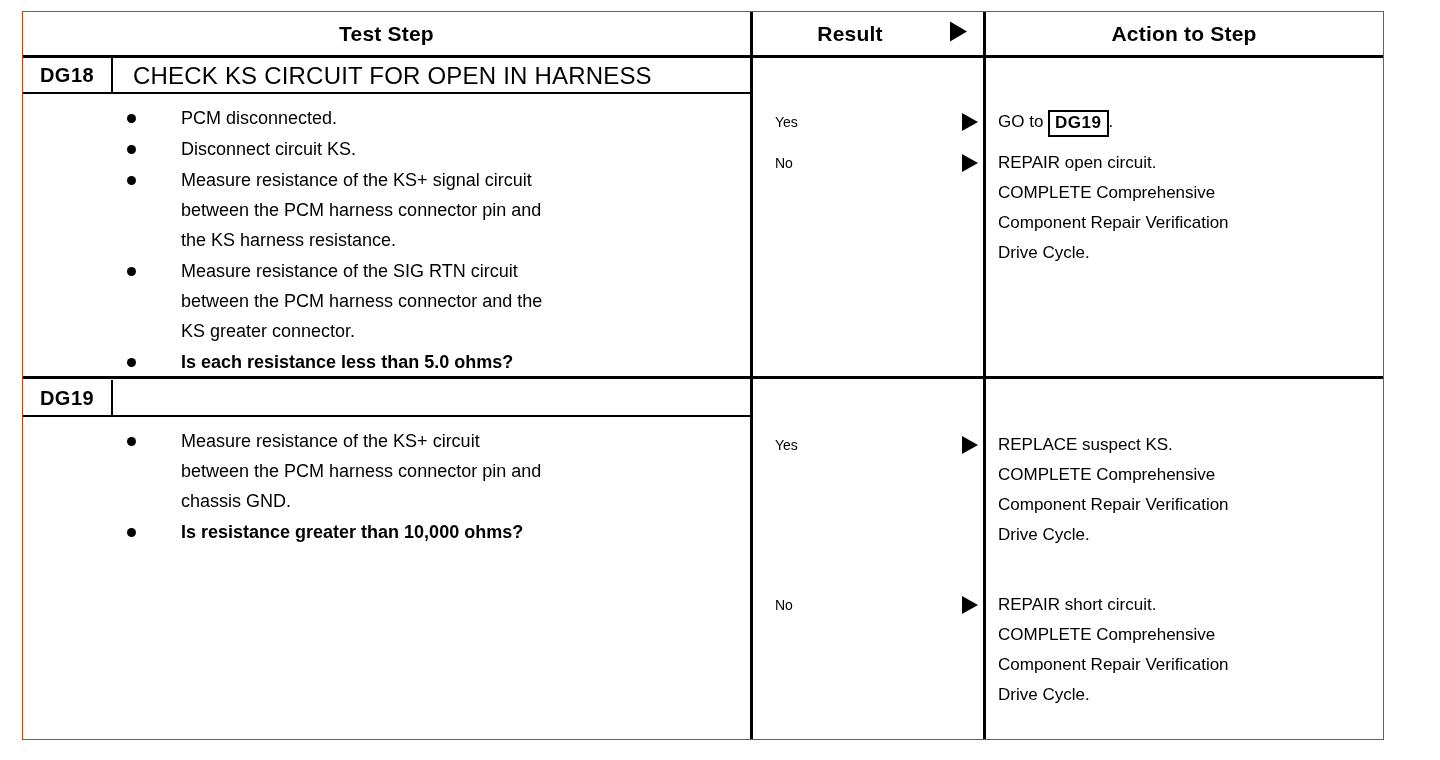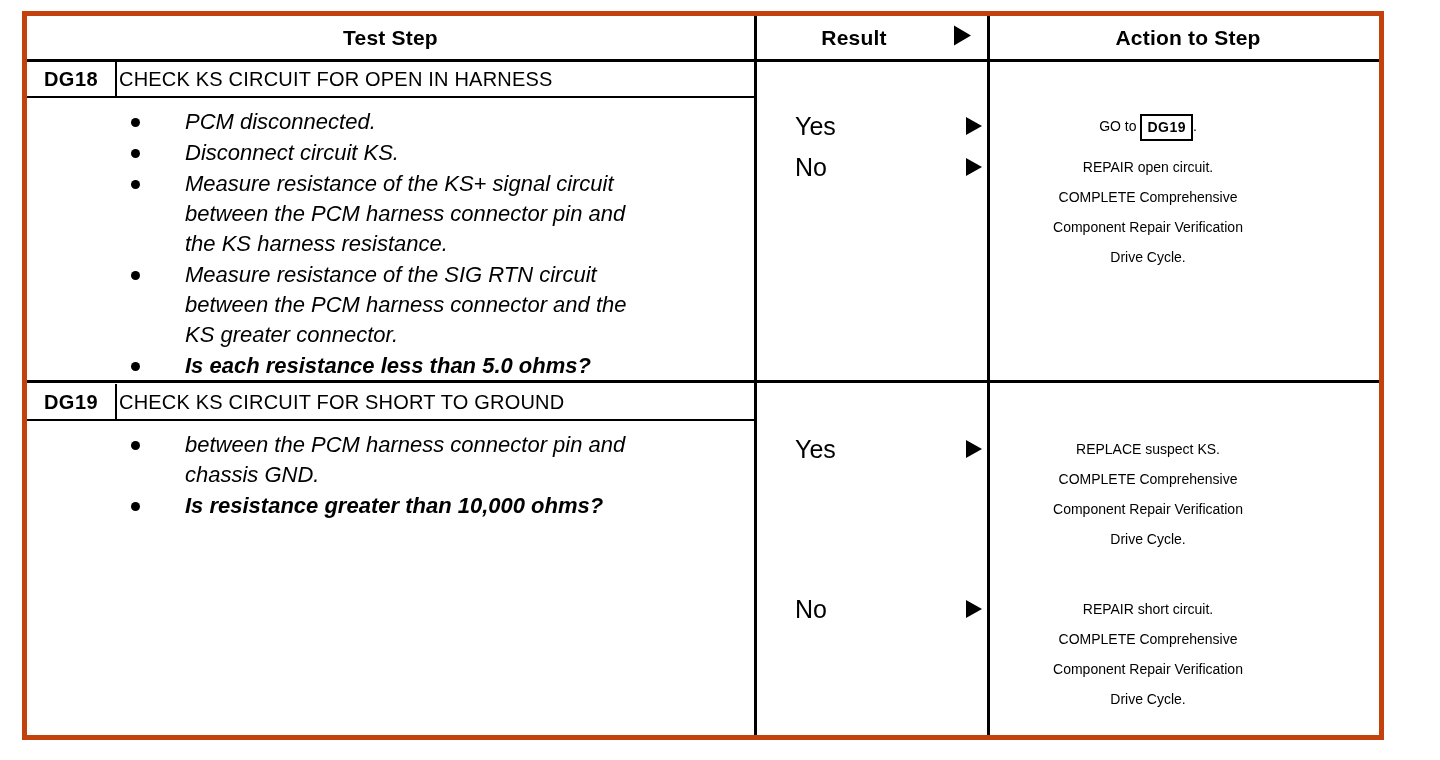--- a/index.html
+++ b/index.html
@@ -25,21 +25,21 @@
   }
 
   
   .diag-table {
     position: absolute;
     left: 22px;
     top: 11px;
     width: 1362px;
     height: 729px;
     box-sizing: border-box;
-    border: 5px solid #c2410c;
+    border: 1px solid #c2410c;
     background: #fff;
   }
 
   
   .vdiv {
     position: absolute;
     top: 0;
     bottom: 0;
     width: 3px;
     background: #000;
@@ -132,42 +132,41 @@
     align-items: center;
   }
   .step-code {
     width: 88px;
     text-align: center;
     font-weight: bold;
     font-size: 20px;
     letter-spacing: 0.5px;
   }
   .step-title {
-    padding-left: 4px;
-    font-size: 20px;
+    padding-left: 22px;
+    font-size: 24px;
     letter-spacing: 0.2px;
     white-space: nowrap;
   }
 
   
   .bullet-list {
     position: absolute;
     left: 96px;
     width: 620px;
     list-style: none;
     margin: 0;
     padding: 0;
   }
   .bullet-item {
     position: relative;
     padding-left: 62px;
-    font-size: 22px;
+    font-size: 18px;
     line-height: 30px;
     margin-bottom: 1px;
-    font-style: italic;
   }
   .bullet-item::before {
     content: "";
     position: absolute;
     left: 8px;
     top: 11px;
     width: 9px;
     height: 9px;
     background: #000;
     border-radius: 50%;
@@ -177,38 +176,37 @@
   
   .result-entry {
     position: absolute;
     left: 730px;
     width: 230px;
     height: 30px;
     display: flex;
     align-items: center;
   }
   .result-label {
-    font-size: 25px;
-    padding-left: 38px;
+    font-size: 14px;
+    padding-left: 22px;
     flex: 1;
   }
   .result-arrow {
     padding-right: 5px;
     display: flex;
     align-items: center;
   }
 
   
   .action-entry {
     position: absolute;
-    left: 929px;
+    left: 975px;
     width: 384px;
-    font-size: 14px;
+    font-size: 17px;
     line-height: 30px;
-    text-align: center;
   }
   .action-line { white-space: nowrap; }
 
   
   .step-ref {
     display: inline-block;
     border: 2px solid #000;
     font-weight: bold;
     padding: 0px 5px 1px 5px;
     line-height: 22px;
@@ -291,27 +289,27 @@
       <div class="action-line">REPAIR open circuit.</div>
       <div class="action-line">COMPLETE Comprehensive</div>
       <div class="action-line">Component Repair Verification</div>
       <div class="action-line">Drive Cycle.</div>
     </div>
 
     <div class="hdiv hdiv-rows"></div>
 
     <div class="step-title-band" style="top:369px;">
       <div class="step-code">DG19</div>
-      <div class="step-title">CHECK KS CIRCUIT FOR SHORT TO GROUND</div>
     </div>
     <div class="vdiv-code" style="top:368px; height:35px;"></div>
     <div class="hdiv-partial" style="top:403px;"></div>
 
     <ul class="bullet-list" style="top:414px;">
       <li class="bullet-item">
+        <div>Measure resistance of the KS+ circuit</div>
         <div>between the PCM harness connector pin and</div>
         <div>chassis GND.</div>
       </li>
       <li class="bullet-item bold">
         <span>Is resistance greater than 10,000 ohms?</span>
       </li>
     </ul>
 
     <div class="result-entry" style="top:418px;">
       <span class="result-label">Yes</span>

